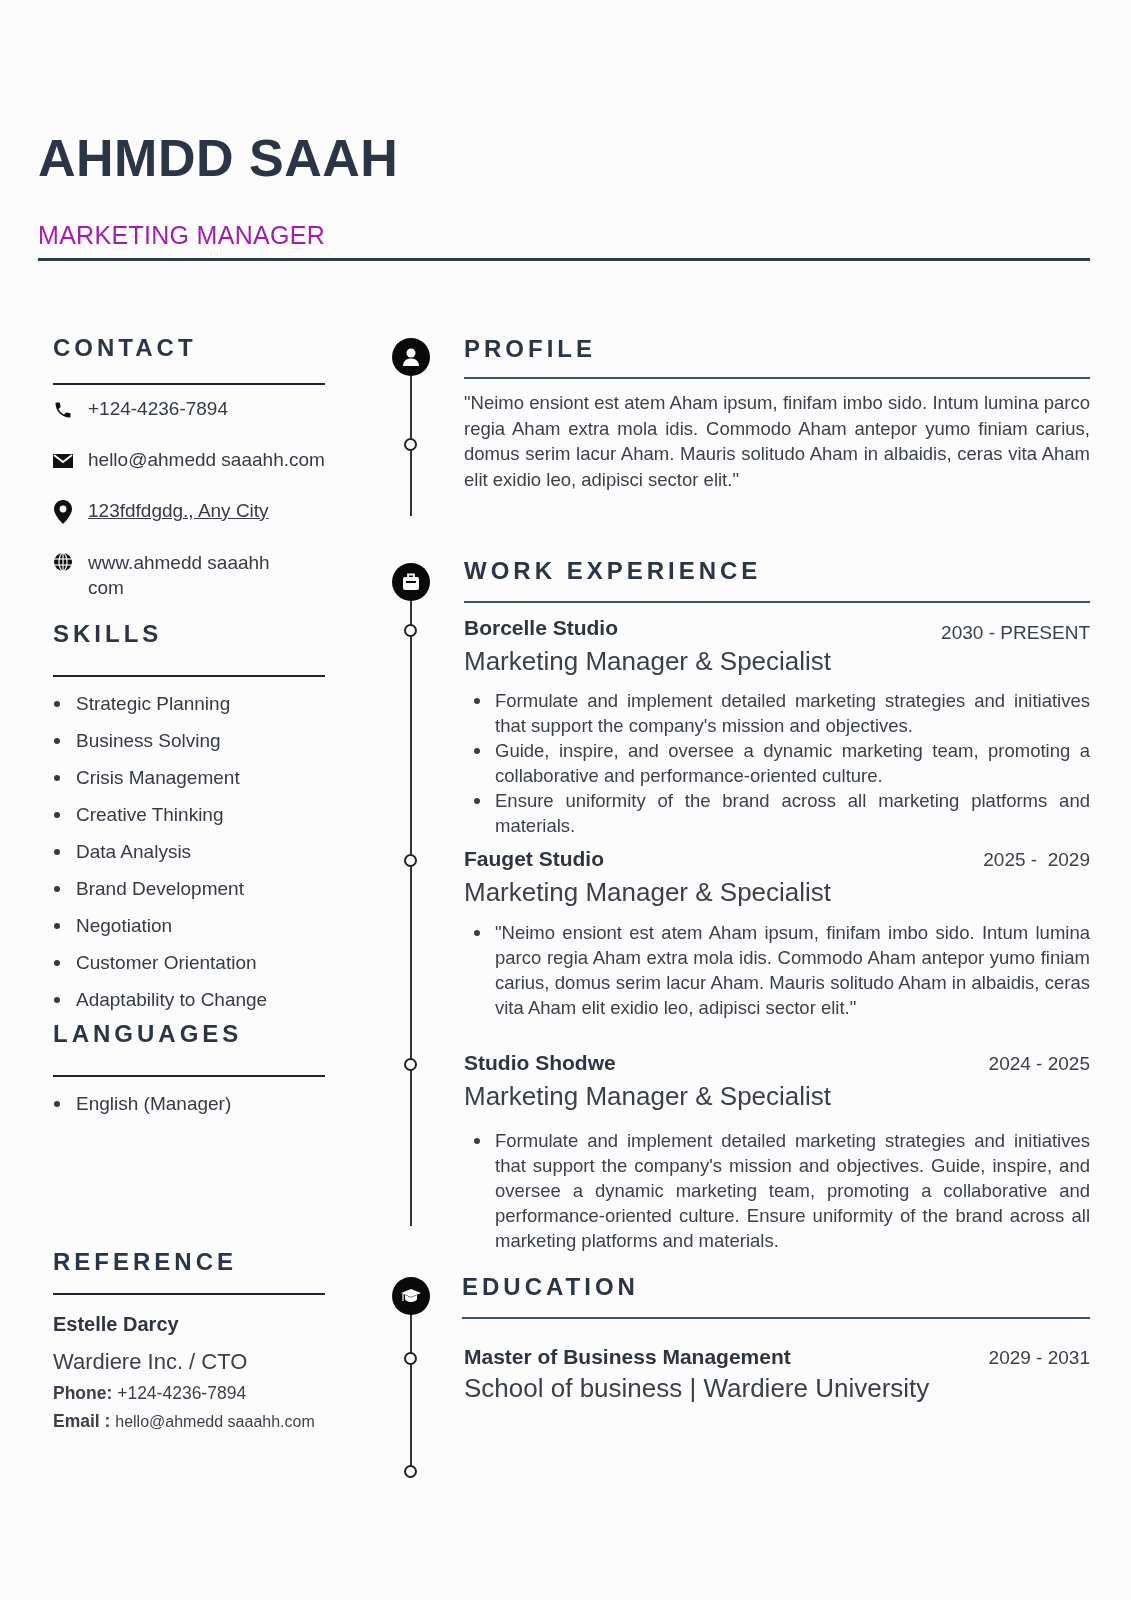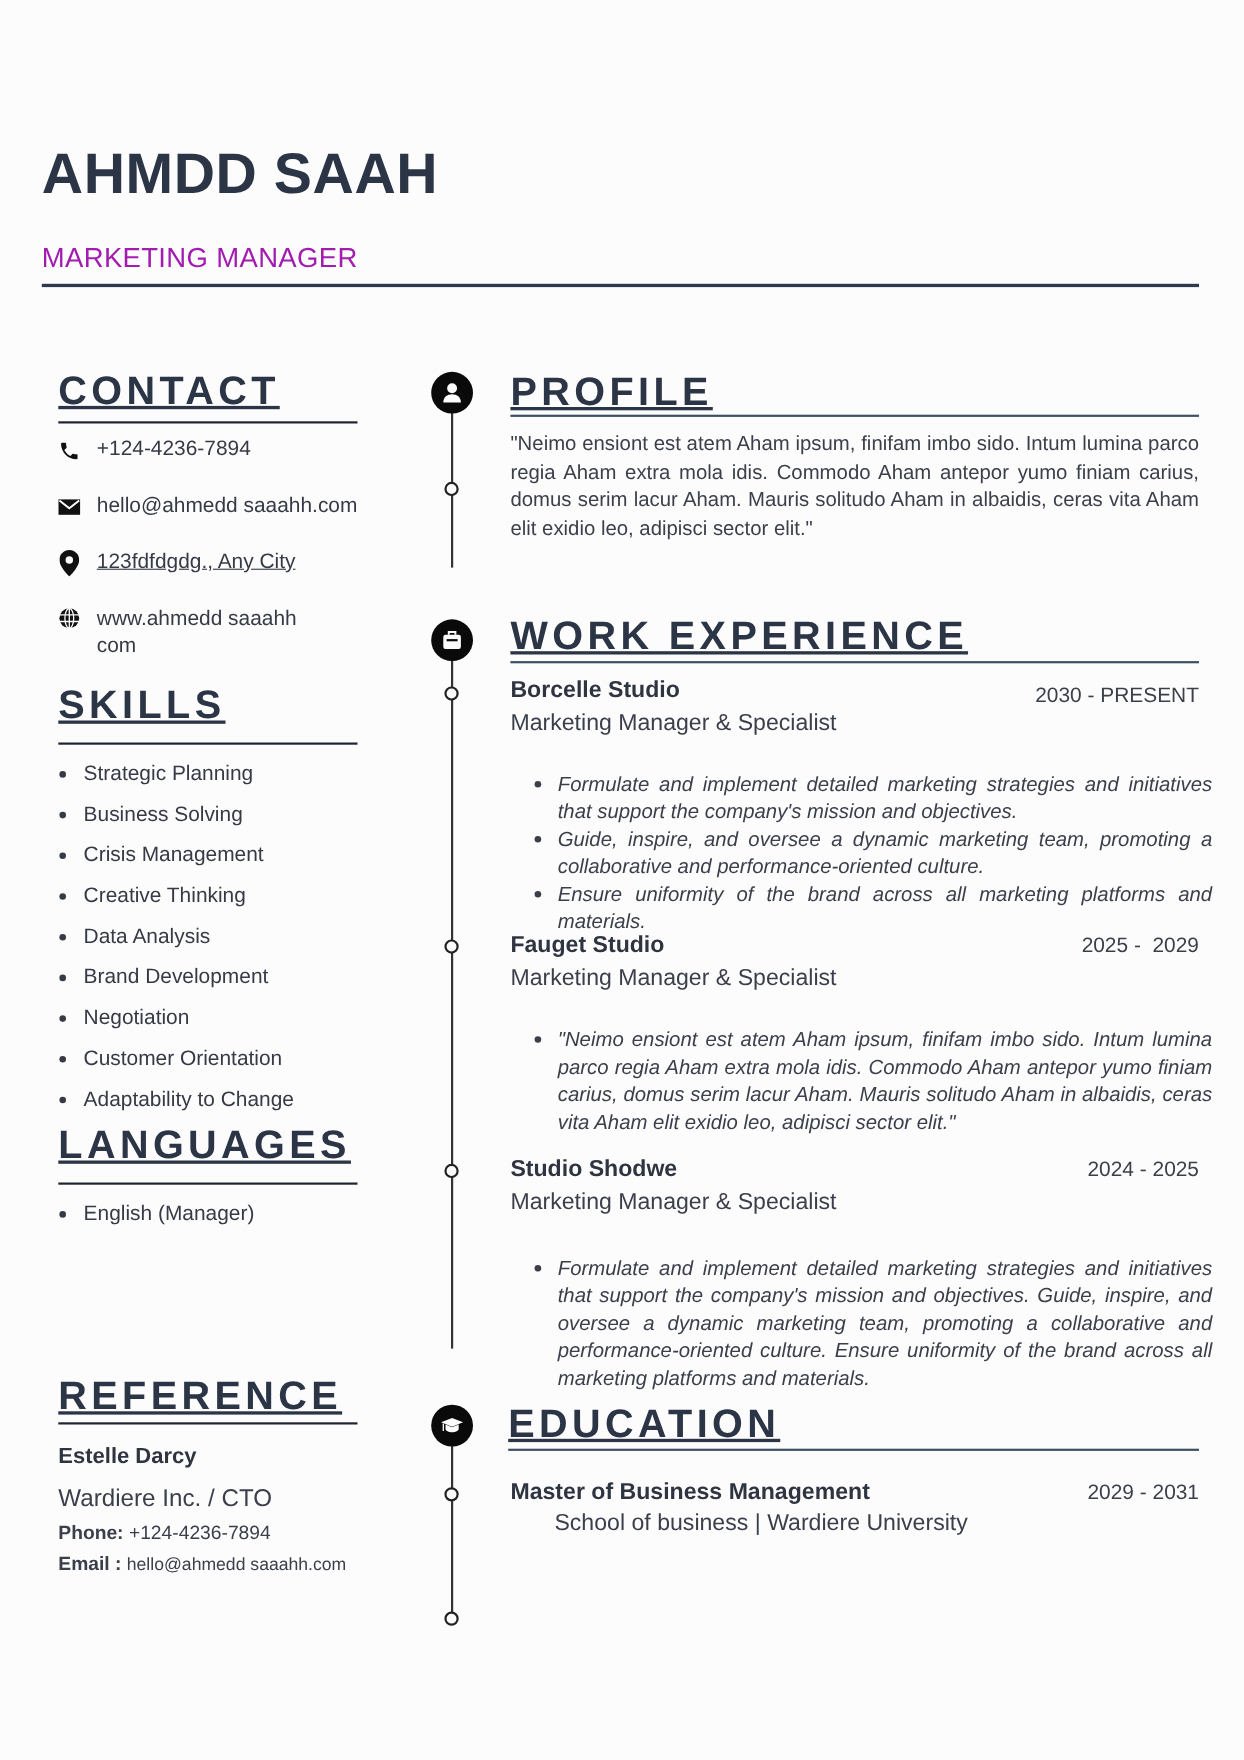--- a/index.html
+++ b/index.html
@@ -3,40 +3,40 @@
 <meta charset="utf-8">
 <style>
   html, body { margin:0; padding:0; }
   body { width:1131px; height:1600px; background:#fcfcfd; position:relative; overflow:hidden;
          font-family:"Liberation Sans", sans-serif; color:#2f3441; }
   .abs { position:absolute; }
   .name { left:38px; top:128px; font-size:52px; font-weight:bold; color:#2c3546; letter-spacing:0.5px; margin:0; }
   .title { left:38px; top:221px; font-size:25px; color:#a21caf; letter-spacing:0.3px; }
   .header-rule { left:38px; top:258px; width:1052px; height:3px; background:#2c3a4c; }
 
-  .sec-head { font-size:36px; font-weight:bold; color:#2c3546; letter-spacing:4px;text-decoration:underline; }
+  .sec-head { font-size:24px; font-weight:bold; color:#2c3546; letter-spacing:4px; }
   .rule { height:2px; background:#1f2530; }
   .rule-r { height:2px; background:#3d4f62; }
 
   .contact-row { left:52px; width:290px; display:flex; align-items:flex-start; font-size:19px; color:#353a45; }
   .contact-row .ic { width:22px; height:22px; margin-right:14px; flex:none; display:flex; align-items:center; justify-content:center; margin-top:1px; }
 
   ul.plain { list-style:none; margin:0; padding:0; }
   .skill { font-size:19px; color:#353a45; height:37px; display:flex; align-items:center; }
   .skill .dot { width:6px; height:6px; border-radius:50%; background:#353a45; margin:0 16px 0 2px; flex:none; }
 
   .timeline-line { left:410px; width:2px; background:#333; }
   .tl-icon { width:38px; height:38px; border-radius:50%; background:#0a0a0a; display:flex; align-items:center; justify-content:center; }
   .tl-node { width:9px; height:9px; border-radius:50%; border:2px solid #222; background:#fcfcfd; }
 
   .para { font-size:18.5px; line-height:25.5px; color:#3a3f4a; text-align:justify; }
   .job-company { font-size:21px; font-weight:bold; color:#2f3441; }
-  .job-role { font-size:21px; color:#3a3f4a; }
+  .job-role { font-size:26px; color:#3a3f4a; }
   .job-date { font-size:19px; color:#3a3f4a; text-align:right; }
-  .bullets { margin:12px; padding:0; list-style:none;font-style:italic; }
+  .bullets { margin:0; padding:0; list-style:none; }
   .bullets li { position:relative; padding-left:31px; font-size:18.5px; line-height:25px; color:#3a3f4a; text-align:justify; }
   .bullets li::before { content:""; position:absolute; left:10px; top:10px; width:6px; height:6px; border-radius:50%; background:#3a3f4a; }
   .ref-label { font-weight:bold; }
 </style>
 </head>
 <body>
 
 <h1 class="abs name">AHMDD SAAH</h1>
 <div class="abs title">MARKETING MANAGER</div>
 <div class="abs header-rule"></div>
@@ -208,13 +208,13 @@
 <div class="abs job-date" style="left:850px; top:1053px; width:240px;text-align:right;">2024 - 2025</div>
 <div class="abs job-role" style="left:464px; top:1081px;">Marketing Manager &amp; Specialist</div>
 <ul class="abs bullets" style="left:464px; top:1128px; width:626px;">
   <li>Formulate and implement detailed marketing strategies and initiatives that support the company's mission and objectives. Guide, inspire, and oversee a dynamic marketing team, promoting a collaborative and performance-oriented culture. Ensure uniformity of the brand across all marketing platforms and materials.</li>
 </ul>
 
 <div class="abs sec-head" style="left:462px; top:1273px;">EDUCATION</div>
 <div class="abs rule-r" style="left:462px; top:1317px; width:628px;"></div>
 <div class="abs job-company" style="left:464px; top:1345px;">Master of Business Management</div>
 <div class="abs job-date" style="left:850px; top:1347px; width:240px;">2029 - 2031</div>
-<div class="abs job-role" style="left:464px; top:1373px;margin-left:40px;">School of business | Wardiere University</div>
+<div class="abs job-role" style="left:464px; top:1373px;">School of business | Wardiere University</div>
 
 </body></html>

